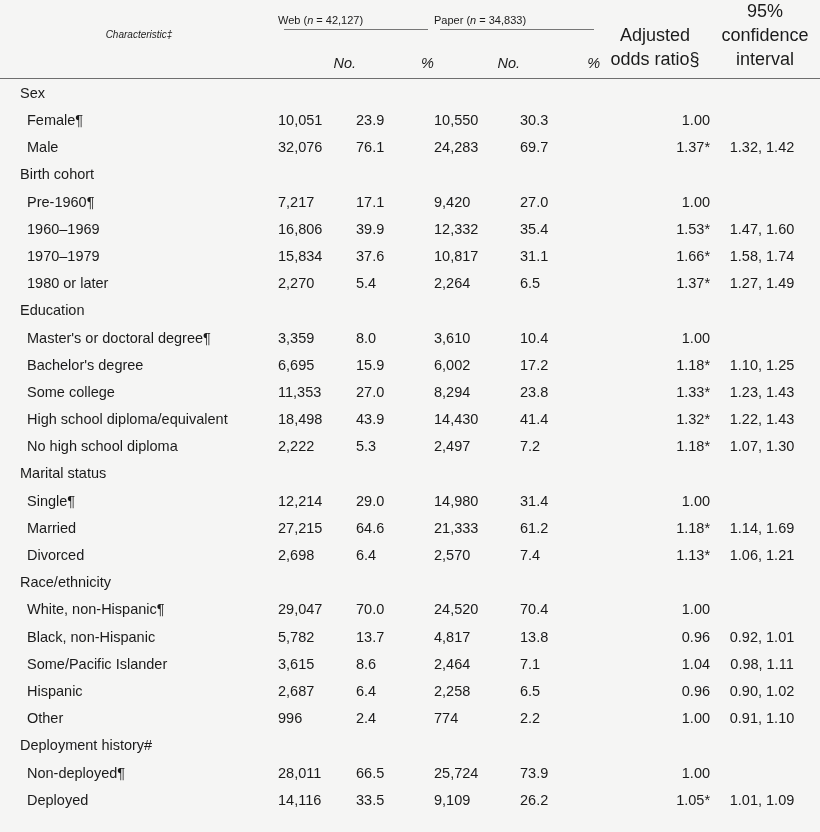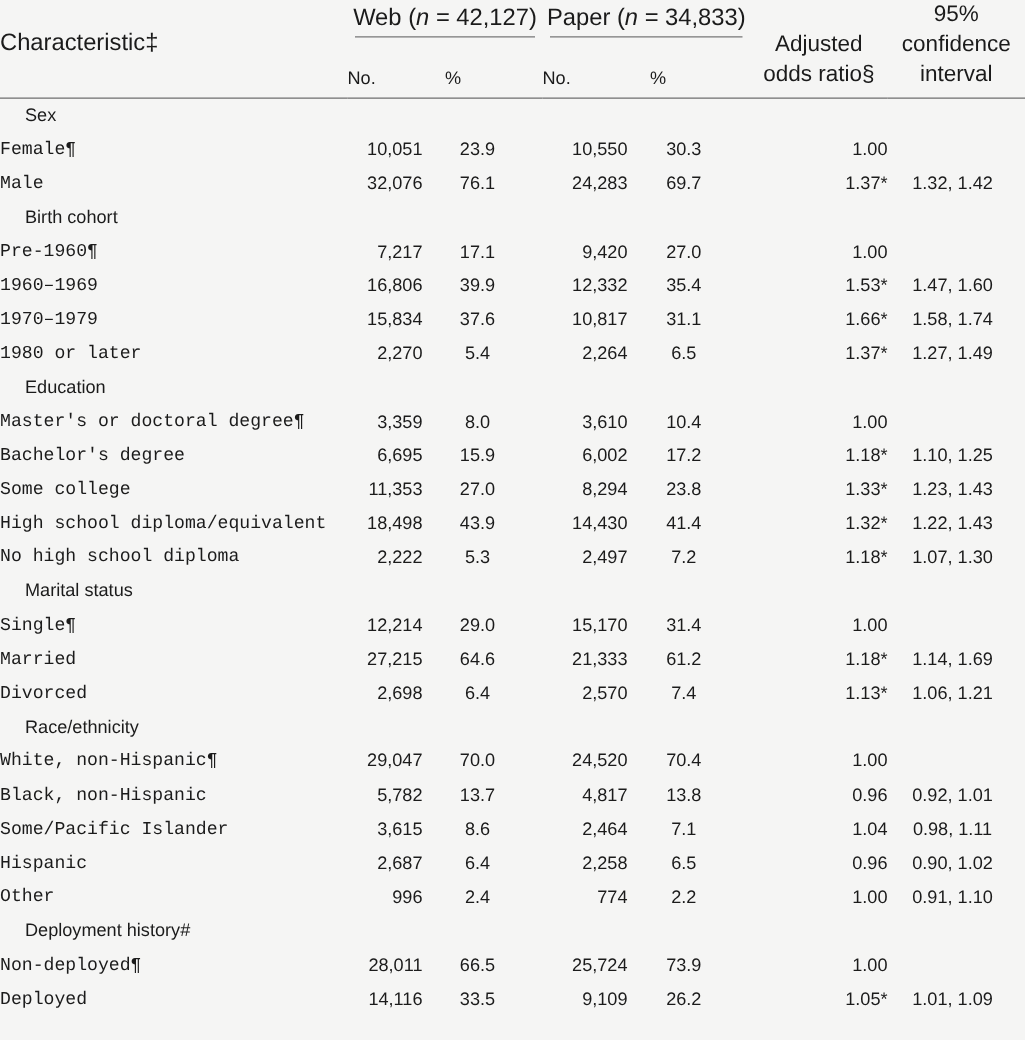--- a/index.html
+++ b/index.html
@@ -41,48 +41,49 @@
   col.c-ci    { width: 110px; }
 
   
   thead td, thead th {
     padding: 0;
     font-weight: normal;
     vertical-align: bottom;
   }
 
   .hdr-char {
-    text-align: left;
+    text-align: center;
     vertical-align: middle;
     padding-bottom: 9px;
-    font-size: 19px;
+    font-size: 10px;
+    font-style: italic;
   }
 
   .hdr-span {
-    text-align: center;
-    font-size: 19px;
+    font-size: 11px;
     padding-bottom: 3px;
     vertical-align: bottom;
   }
   .hdr-span .rule {
     display: block;
     height: 1px;
     background: #777;
     margin: 3px 6px 0 6px;
   }
   .hdr-span em {
     font-style: italic;
   }
 
   .hdr-sub {
-    text-align: left;
+    text-align: right;
     font-size: 14.5px;
     padding-top: 5px;
     padding-bottom: 7px;
     vertical-align: bottom;
+    font-style: italic;
   }
 
   .hdr-stack {
     text-align: center;
     font-size: 18px;
     line-height: 1.32;
     vertical-align: bottom;
     padding-bottom: 7px;
   }
 
@@ -102,28 +103,27 @@
     vertical-align: middle;
     white-space: nowrap;
   }
 
   td.group-label {
     text-align: left;
     padding-left: 20px;
   }
   td.row-label {
     text-align: left;
-    font-family: Liberation Mono, monospace;
+    padding-left: 27px;
   }
   td.num {
-    text-align: right;
     padding-right: 18px;
   }
   td.num-pc {
-    text-align: center;
+    text-align: left;
     padding-right: 26px;
   }
   td.or {
     text-align: right;
     padding-left: 28px;
   }
   td.ci {
     text-align: center;
     padding-right: 6px;
   }
@@ -282,21 +282,21 @@
           <td class="or">1.18*</td>
           <td class="ci">1.07, 1.30</td>
         </tr>
         <tr>
           <td class="group-label" colspan="7">Marital status</td>
         </tr>
         <tr>
           <td class="row-label">Single¶</td>
           <td class="num">12,214</td>
           <td class="num-pc">29.0</td>
-          <td class="num">15,170</td>
+          <td class="num">14,980</td>
           <td class="num-pc">31.4</td>
           <td class="or">1.00</td>
           <td class="ci"></td>
         </tr>
         <tr>
           <td class="row-label">Married</td>
           <td class="num">27,215</td>
           <td class="num-pc">64.6</td>
           <td class="num">21,333</td>
           <td class="num-pc">61.2</td>

